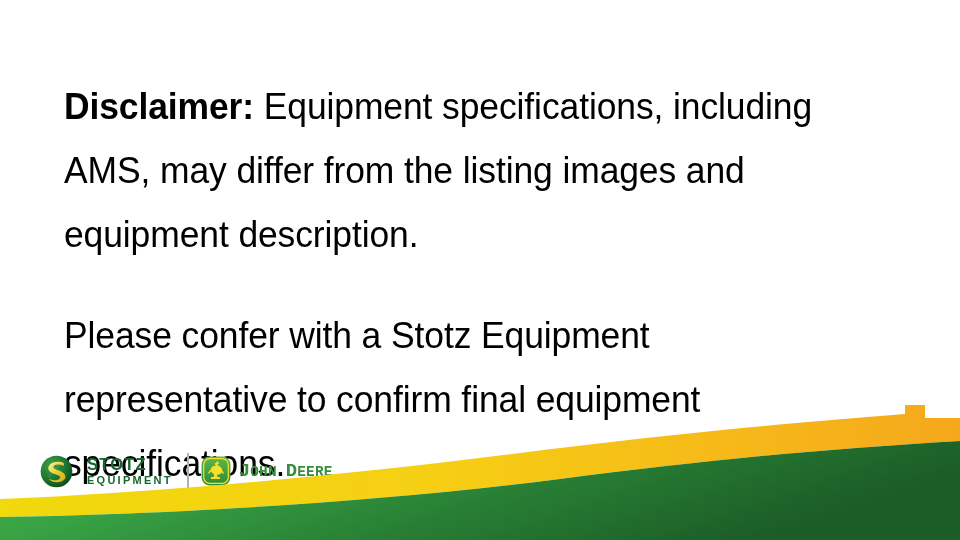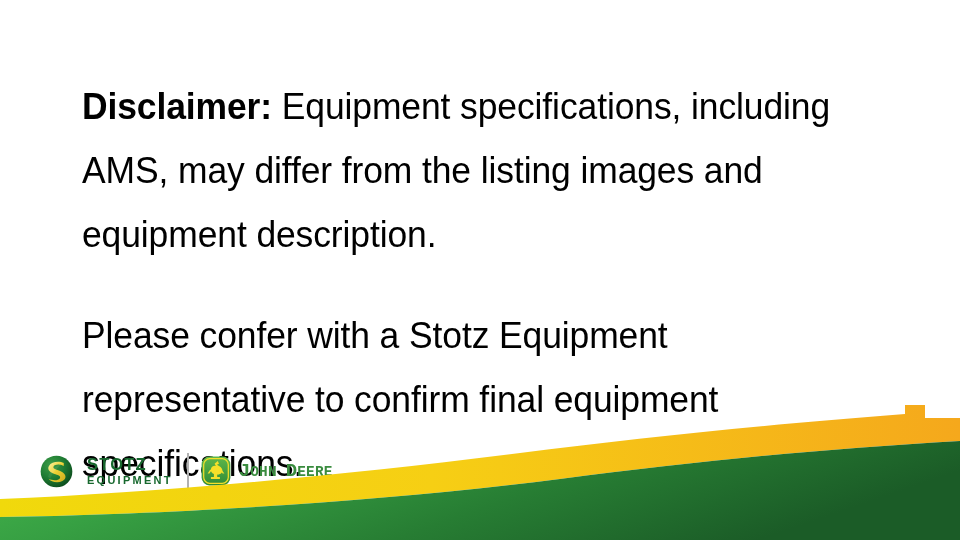--- a/index.html
+++ b/index.html
@@ -13,21 +13,21 @@
     width: 960px;
     height: 540px;
     background: #ffffff;
     overflow: hidden;
     font-family: "Liberation Sans", "DejaVu Sans", sans-serif;
   }
 
   
   .body-copy {
     position: absolute;
-    left: 82px;
+    left: 64px;
     top: 36px;
     width: 836px;
   }
   .para {
     color: #000000;
     font-size: 37.5px;
     line-height: 64px;
     letter-spacing: -0.1px;
     font-weight: 400;
     font-family: "Liberation Sans Narrow", "Liberation Sans", "DejaVu Sans Condensed", sans-serif;

